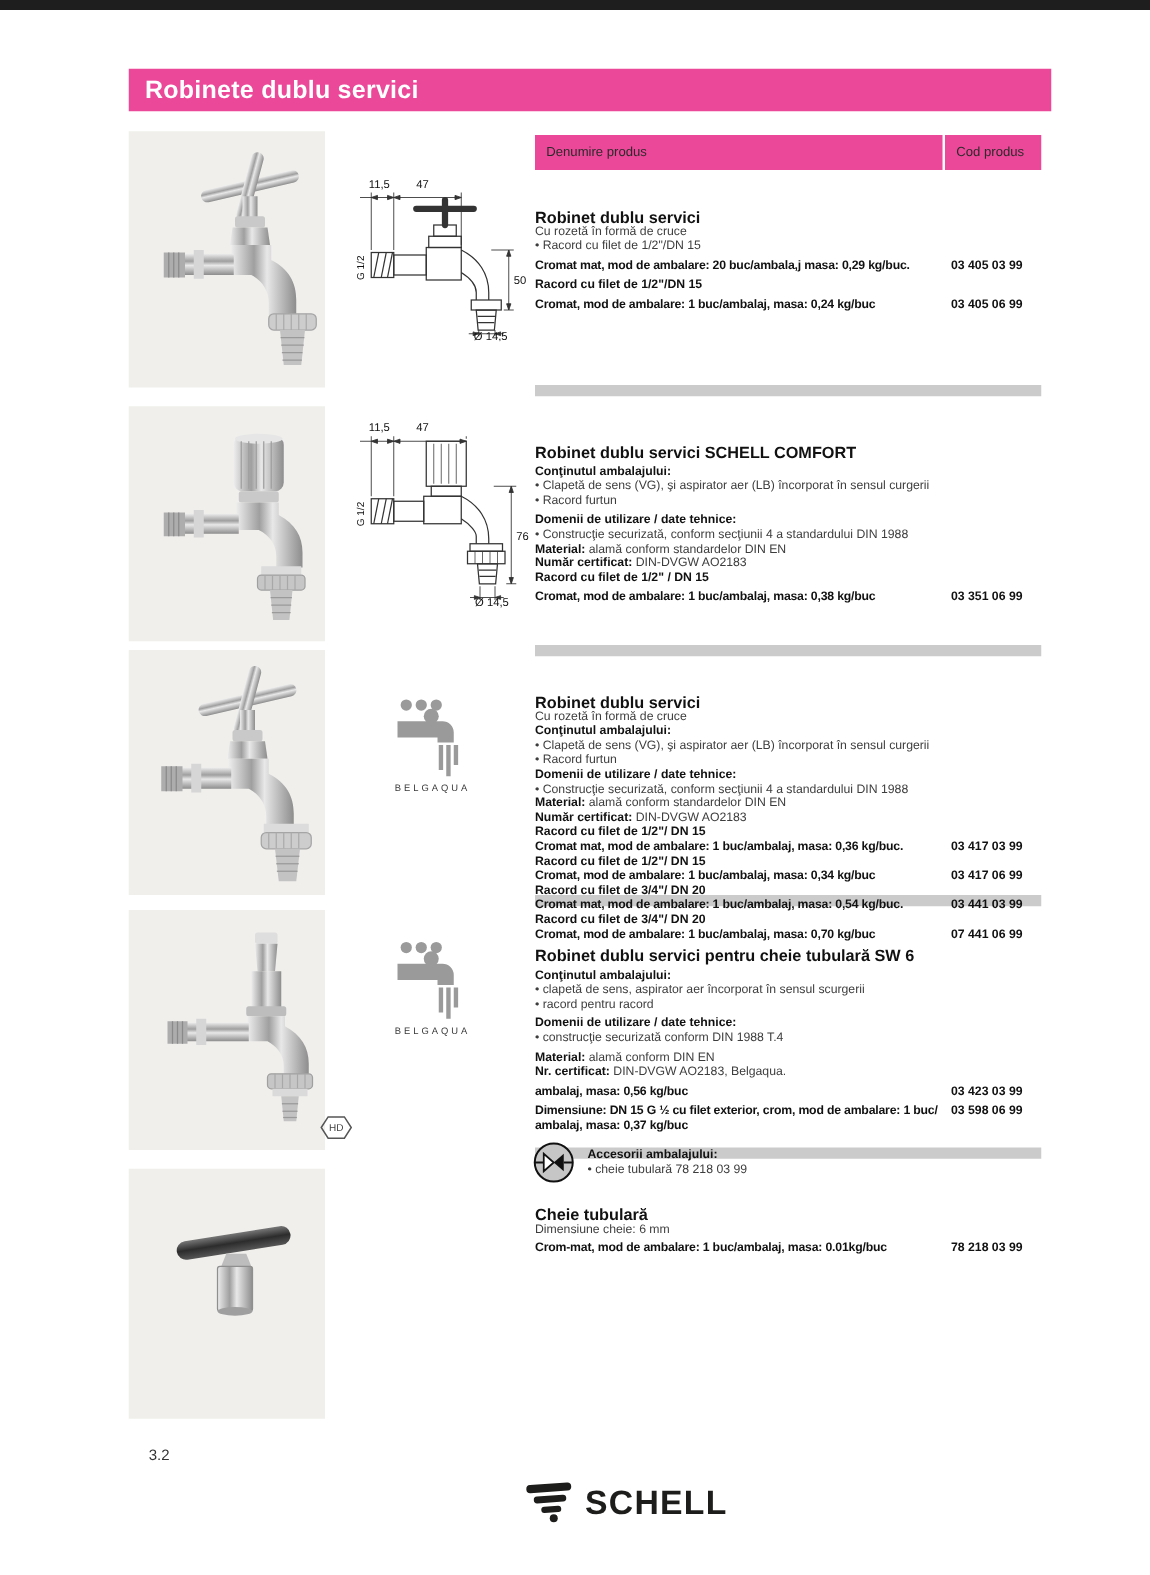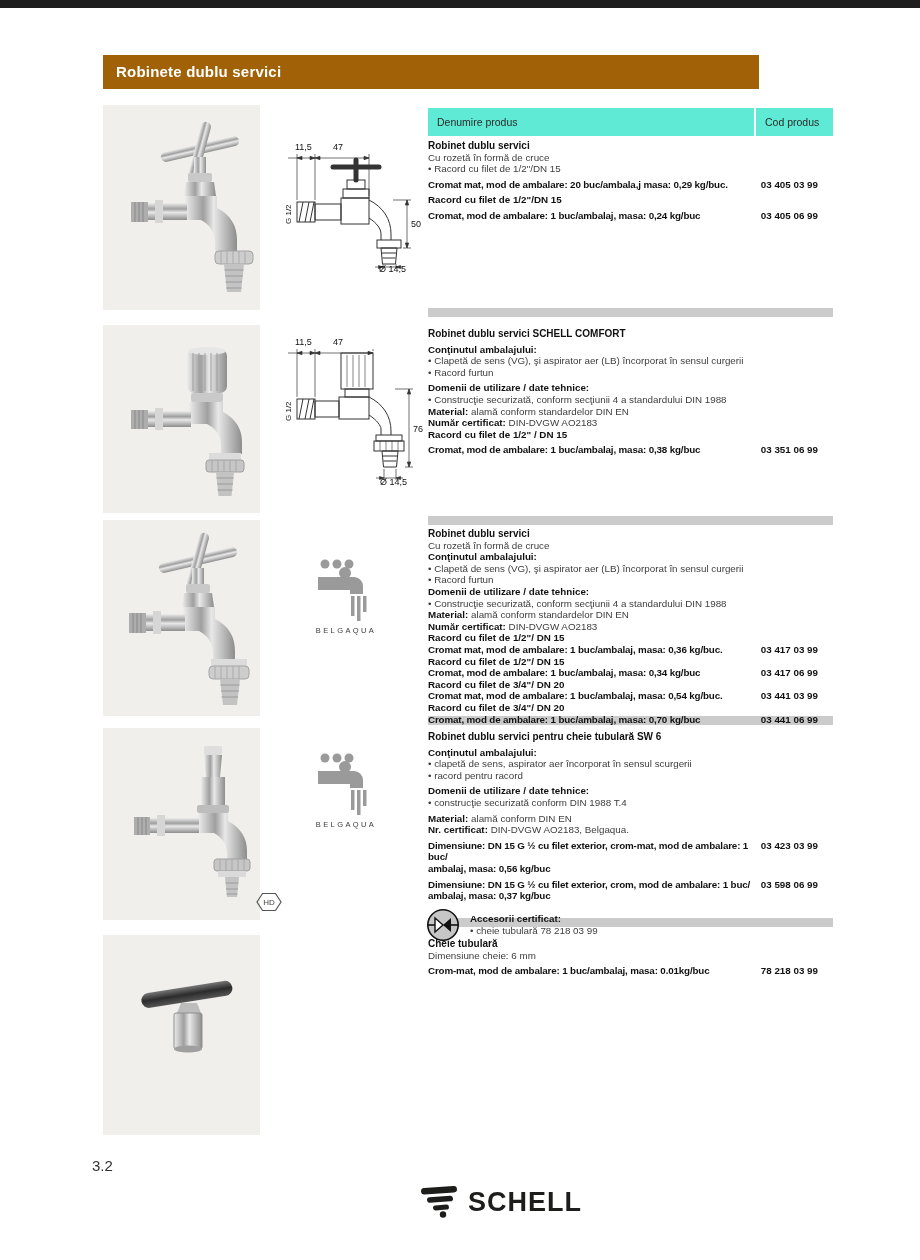--- a/index.html
+++ b/index.html
@@ -1,55 +1,55 @@
 <!DOCTYPE html>
 <html><head>
 <meta charset="utf-8">
 <style>
   html,body{margin:0;padding:0;background:#fff;}
   .page{position:relative;width:920px;height:1260px;background:#ffffff;font-family:"Liberation Sans",sans-serif;overflow:hidden;}
   .topbar{position:absolute;left:0;top:0;width:920px;height:8px;background:#1e1e1e;}
-  .header{position:absolute;left:103px;top:55px;width:656px;height:34px;background:#a16207;color:#fff;
-          font-size:15px;font-weight:bold;line-height:34px;padding-left:13px;box-sizing:border-box;letter-spacing:.2px;}
+  .header{position:absolute;left:103px;top:55px;width:738px;height:34px;background:#ec4899;color:#fff;
+          font-size:20px;font-weight:bold;line-height:34px;padding-left:13px;box-sizing:border-box;letter-spacing:.2px;}
   .photo{position:absolute;left:103px;width:157px;background:#f0efec;}
   .photo svg{display:block;width:100%;height:100%;}
   .p1{top:105px;height:205px;}
   .p2{top:325px;height:188px;}
   .p3{top:520px;height:196px;}
   .p4{top:728px;height:192px;}
   .p5{top:935px;height:200px;}
   .drawing{position:absolute;}
   .drawing svg{display:block;width:100%;height:100%;}
   .d1{left:283px;top:138px;width:140px;height:135px;}
   .d2{left:283px;top:333px;width:140px;height:155px;}
   .belgaqua{position:absolute;width:64px;height:80px;}
   .belgaqua svg{display:block;width:100%;height:100%;}
   .bq1{left:314px;top:556px;}
   .bq2{left:314px;top:750px;}
   .hd-badge{position:absolute;left:256px;top:892px;width:26px;height:20px;}
-  .thead{position:absolute;top:108px;height:28px;background:#5eead4;color:#2b2b2b;font-size:10.5px;
+  .thead{position:absolute;top:108px;height:28px;background:#ec4899;color:#2b2b2b;font-size:10.5px;
          display:flex;align-items:center;box-sizing:border-box;padding-left:9px;}
   .thead.c1{left:428px;width:326px;}
   .thead.c2{left:756px;width:77px;}
   .divider{position:absolute;left:428px;width:405px;height:9px;background:#cbcbcb;}
   .dv1{top:308px;}.dv2{top:516px;}.dv3{top:716px;}.dv4{top:918px;}
   .section{position:absolute;left:428px;width:405px;}
   .s1{top:140px;}.s2{top:328px;}.s3{top:528px;}.s4{top:731px;}.s5{top:938px;}
   .ln{font-size:9.8px;line-height:11.6px;color:#3d3d3d;}
-  .ln.title{font-weight:bold;color:#111;font-size:10px;}
+  .ln.title{font-weight:bold;color:#111;font-size:13px;margin-top:28px;}
   .ln.boldline{font-weight:bold;color:#111;}
   .ln b{color:#111;font-weight:bold;}
   .sp{margin-top:4px;}
   .row{display:flex;align-items:flex-start;font-weight:bold;color:#111;padding-right:15px;box-sizing:border-box;letter-spacing:-.15px;}
   .row .txt{flex:1;}
   .row .code{white-space:nowrap;margin-left:8px;letter-spacing:0;}
   .accessory{display:flex;align-items:center;margin-top:6px;}
   .acc-icon{width:34px;height:34px;margin:0 10px 0 -2px;flex:none;}
   .acc-icon svg{display:block;width:100%;height:100%;}
-  .footer-page{position:absolute;left:92px;top:1157px;font-size:15px;color:#333;}
+  .footer-page{position:absolute;left:119px;top:1157px;font-size:12px;color:#333;}
   .brand{position:absolute;left:420px;top:1180px;width:170px;height:42px;}
   .brand svg{display:block;width:100%;height:100%;}
   text{font-family:"Liberation Sans",sans-serif;}
 </style>
 </head>
 <body>
 
 <div class="page">
   <div class="topbar"></div>
 
@@ -446,35 +446,34 @@
         <div class="code">03 417 06 99</div>
       </div>
       <div class="ln boldline">Racord cu filet de 3/4"/ DN 20</div>
       <div class="ln row">
         <div class="txt">Cromat mat, mod de ambalare: 1 buc/ambalaj, masa: 0,54 kg/buc.</div>
         <div class="code">03 441 03 99</div>
       </div>
       <div class="ln boldline">Racord cu filet de 3/4"/ DN 20</div>
       <div class="ln row">
         <div class="txt">Cromat, mod de ambalare: 1 buc/ambalaj, masa: 0,70 kg/buc</div>
-        <div class="code">03 441 06 99</div>
+        <div class="code">07 441 06 99</div>
       </div>
     </div>
   <div class="section s4">
       <div class="ln title">Robinet dublu servici pentru cheie tubulară SW 6</div>
       <div class="ln boldline sp">Conţinutul ambalajului:</div>
       <div class="ln plain">• clapetă de sens, aspirator aer încorporat în sensul scurgerii</div>
       <div class="ln plain">• racord pentru racord</div>
       <div class="ln boldline sp">Domenii de utilizare / date tehnice:</div>
       <div class="ln plain">• construcţie securizată conform DIN 1988 T.4</div>
       <div class="ln sp"><b>Material:</b> alamă conform DIN EN</div>
       <div class="ln"><b>Nr. certificat:</b> DIN-DVGW AO2183, Belgaqua.</div>
       <div class="ln row sp">
         <div class="txt">
-          <div>Dimensiune: DN 15 G ½ cu filet exterior, crom-mat, mod de ambalare: 1 buc/</div>
           <div>ambalaj, masa: 0,56 kg/buc</div>
         </div>
         <div class="code">03 423 03 99</div>
       </div>
       <div class="ln row sp">
         <div class="txt">
           <div>Dimensiune: DN 15 G ½ cu filet exterior, crom, mod de ambalare: 1 buc/</div>
           <div>ambalaj, masa: 0,37 kg/buc</div>
         </div>
         <div class="code">03 598 06 99</div>
@@ -483,21 +482,21 @@
         <div class="acc-icon">
           <svg viewBox="0 0 34 34">
             <circle cx="17" cy="17" r="15.2" fill="#c6c6c6" stroke="#111" stroke-width="1.6"></circle>
             <line x1="1.8" y1="17" x2="9" y2="17" stroke="#111" stroke-width="1.6"></line>
             <polygon points="9,10 9,24 17,17" fill="#fff" stroke="#111" stroke-width="1.4"></polygon>
             <polygon points="25,10 25,24 17,17" fill="#111"></polygon>
             <line x1="25" y1="17" x2="32.2" y2="17" stroke="#111" stroke-width="1.6"></line>
           </svg>
         </div>
         <div>
-          <div class="ln boldline">Accesorii certificat:</div>
+          <div class="ln boldline">Accesorii ambalajului:</div>
           <div class="ln">• cheie tubulară 78 218 03 99</div>
         </div>
       </div>
     </div>
   <div class="section s5">
       <div class="ln title">Cheie tubulară</div>
       <div class="ln plain">Dimensiune cheie: 6 mm</div>
       <div class="ln row sp">
         <div class="txt">Crom-mat, mod de ambalare: 1 buc/ambalaj, masa: 0.01kg/buc</div>
         <div class="code">78 218 03 99</div>

